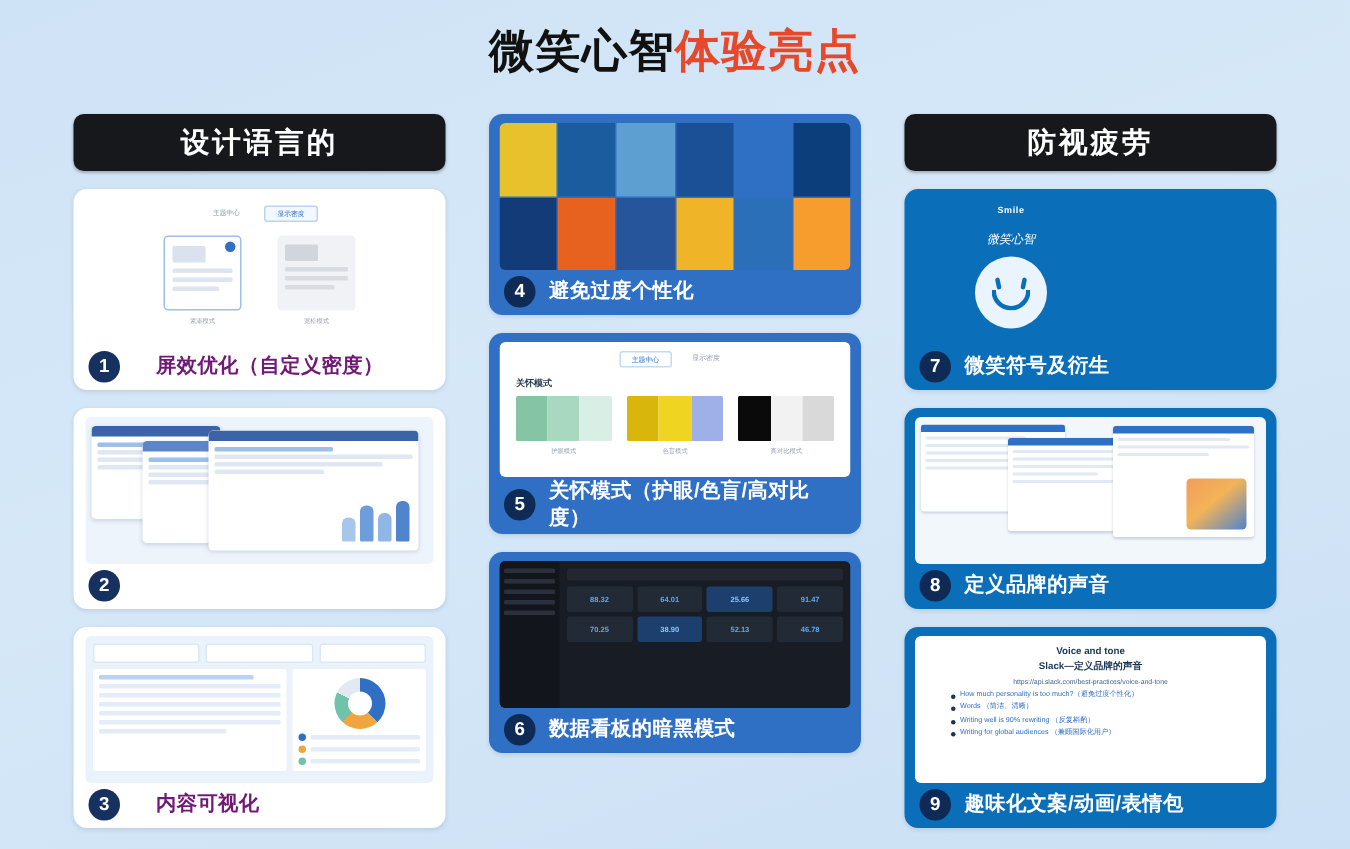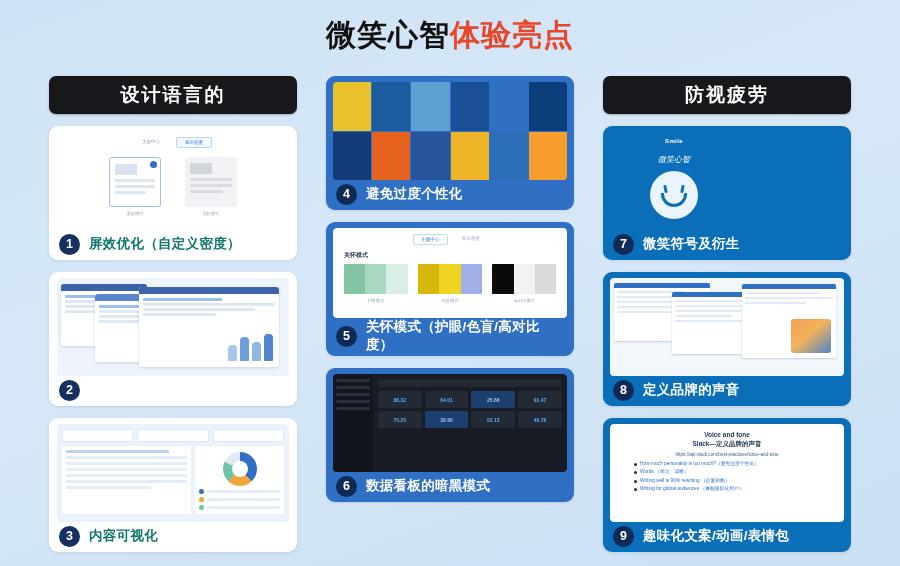--- a/index.html
+++ b/index.html
@@ -86,21 +86,21 @@
     background: #17305e;
     color: #fff;
     font-size: 12.5px;
     font-weight: bold;
     display: flex; align-items: center; justify-content: center;
     line-height: 1;
   }
   .card.white .badge { background: #16305f; }
   .card.blue .badge, .card.blue2 .badge { background: #0f2a55; }
   .cap-text { font-size: 13.5px; font-weight: bold; letter-spacing: .3px; }
-  .card.white .cap-text { color: #0f766e; }
+  .card.white .cap-text { color: #701a75; margin-left: 15px; }
   .card.blue .cap-text, .card.blue2 .cap-text { color: #ffffff; }
 
   
   .c1 { background:#fff; width:100%; height:100%; position:relative; }
   .c1-tabs { display:flex; justify-content:center; gap:8px; padding-top:5px; }
   .c1-tab { font-size:4.5px; color:#8a97a8; padding:2px 8px; border-radius:2px; }
   .c1-tab.on { color:#2f6fc4; border:1px solid #bcd4ef; background:#f2f8ff; }
   .c1-cards { display:flex; justify-content:center; gap:24px; margin-top:9px; }
   .c1-card { width:52px; }
   .c1-box { width:52px; height:50px; border-radius:3px; background:#fafcff; padding:6px 5px; position:relative; }

